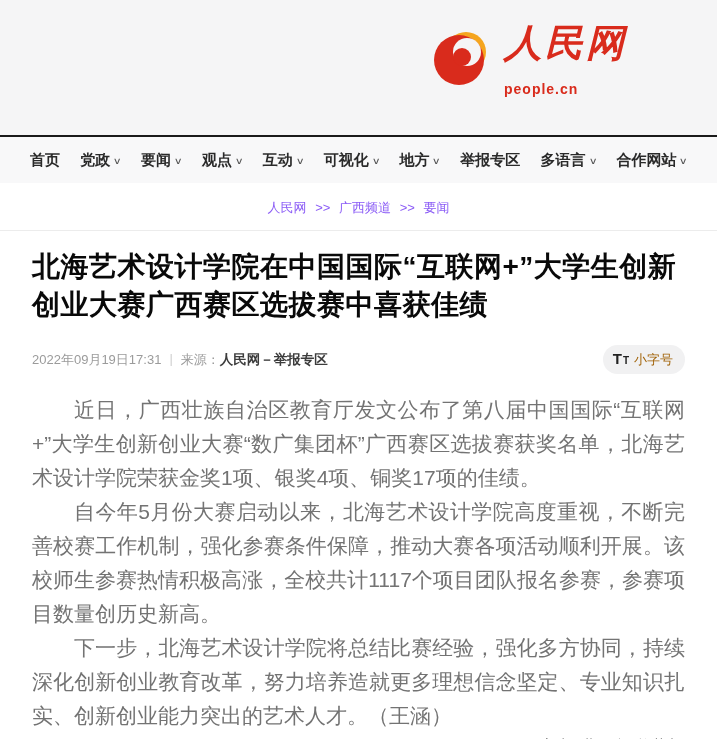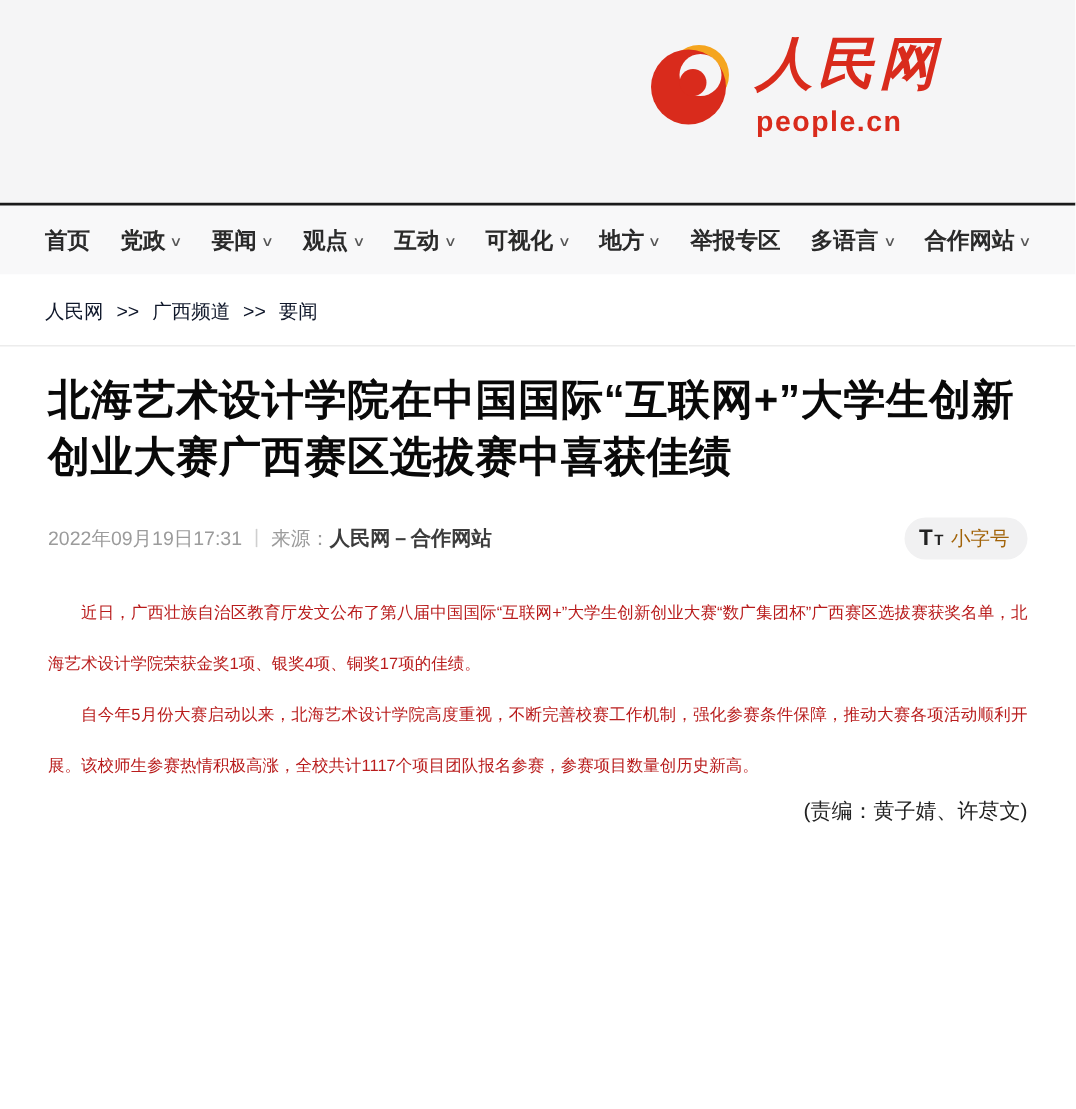--- a/index.html
+++ b/index.html
@@ -31,25 +31,25 @@
   .logo-text { display: flex; flex-direction: column; line-height: 1; }
   .logo-cn {
     font-size: 38px;
     font-weight: 700;
     color: #d92b1c;
     letter-spacing: 3px;
     font-family: "Liberation Serif", "DejaVu Serif", serif;
     font-style: italic;
   }
   .logo-en {
-    font-size: 19px;
+    font-size: 14px;
     font-weight: 700;
     color: #d92b1c;
     letter-spacing: 1px;
-    margin-top: 10px;
+    margin-top: 20px;
   }
 
   
   .main-nav {
     height: 48px;
     background: #f8f8f9;
     border-top: 2px solid #1a1a1a;
     display: flex;
     align-items: center;
     justify-content: space-between;
@@ -70,22 +70,23 @@
     color: #555;
     transform: scaleX(1.35) translateY(1px);
     font-weight: 400;
   }
 
   
   .breadcrumb {
     background: #ffffff;
     padding: 16px 30px 13px 30px;
     font-size: 13px;
-    color: #0f172a;
+    color: #8b5cf6;
     border-bottom: 1px solid #ececec;
+    text-align: center;
   }
   .breadcrumb .crumb { cursor: pointer; }
   .breadcrumb .crumb-sep { margin: 0 5px; }
 
   
   .content { padding: 0 32px; }
   .article-title {
     margin-top: 17px;
     font-size: 28px;
     line-height: 38px;
@@ -112,23 +113,23 @@
     align-items: baseline;
     cursor: pointer;
     border: none;
   }
   .tt-big { font-size: 15px; font-weight: 600; color: #222; }
   .tt-small { font-size: 10px; font-weight: 600; color: #222; margin-left: 1px; }
   .tt-label { font-size: 13px; color: #a16207; margin-left: 5px; }
 
   .article-body {
     margin-top: 19px;
-    font-size: 11px;
+    font-size: 21px;
     line-height: 34px;
-    color: #b91c1c;
+    color: #737373;
     text-align: justify;
   }
   .article-body p { text-indent: 2em; margin: 0; }
 
   .editor-line {
     margin-top: 4px;
     text-align: right;
     font-size: 14px;
     color: #222;
   }
@@ -202,29 +203,30 @@
 
 <main class="content">
 
   <h1 class="article-title">北海艺术设计学院在中国国际“互联网+”大学生创新创业大赛广西赛区选拔赛中喜获佳绩</h1>
 
   <div class="meta-row">
     <div class="meta-left">
       <span class="meta-date">2022年09月19日17:31</span>
       <span class="meta-sep">|</span>
       <span class="meta-source-label">来源：</span>
-      <span class="meta-source">人民网－合作网站</span>
+      <span class="meta-source">人民网－举报专区</span>
     </div>
     <button class="font-size-pill">
       <span class="tt-big">T</span>
       <span class="tt-small">T</span>
       <span class="tt-label">小字号</span>
     </button>
   </div>
 
   <article class="article-body">
     <p>近日，广西壮族自治区教育厅发文公布了第八届中国国际“互联网+”大学生创新创业大赛“数广集团杯”广西赛区选拔赛获奖名单，北海艺术设计学院荣获金奖1项、银奖4项、铜奖17项的佳绩。</p>
     <p>自今年5月份大赛启动以来，北海艺术设计学院高度重视，不断完善校赛工作机制，强化参赛条件保障，推动大赛各项活动顺利开展。该校师生参赛热情积极高涨，全校共计1117个项目团队报名参赛，参赛项目数量创历史新高。</p>
+    <p>下一步，北海艺术设计学院将总结比赛经验，强化多方协同，持续深化创新创业教育改革，努力培养造就更多理想信念坚定、专业知识扎实、创新创业能力突出的艺术人才。（王涵）</p>
   </article>
 
   <div class="editor-line">(责编：黄子婧、许荩文)</div>
 
 </main>
 
 </body></html>

